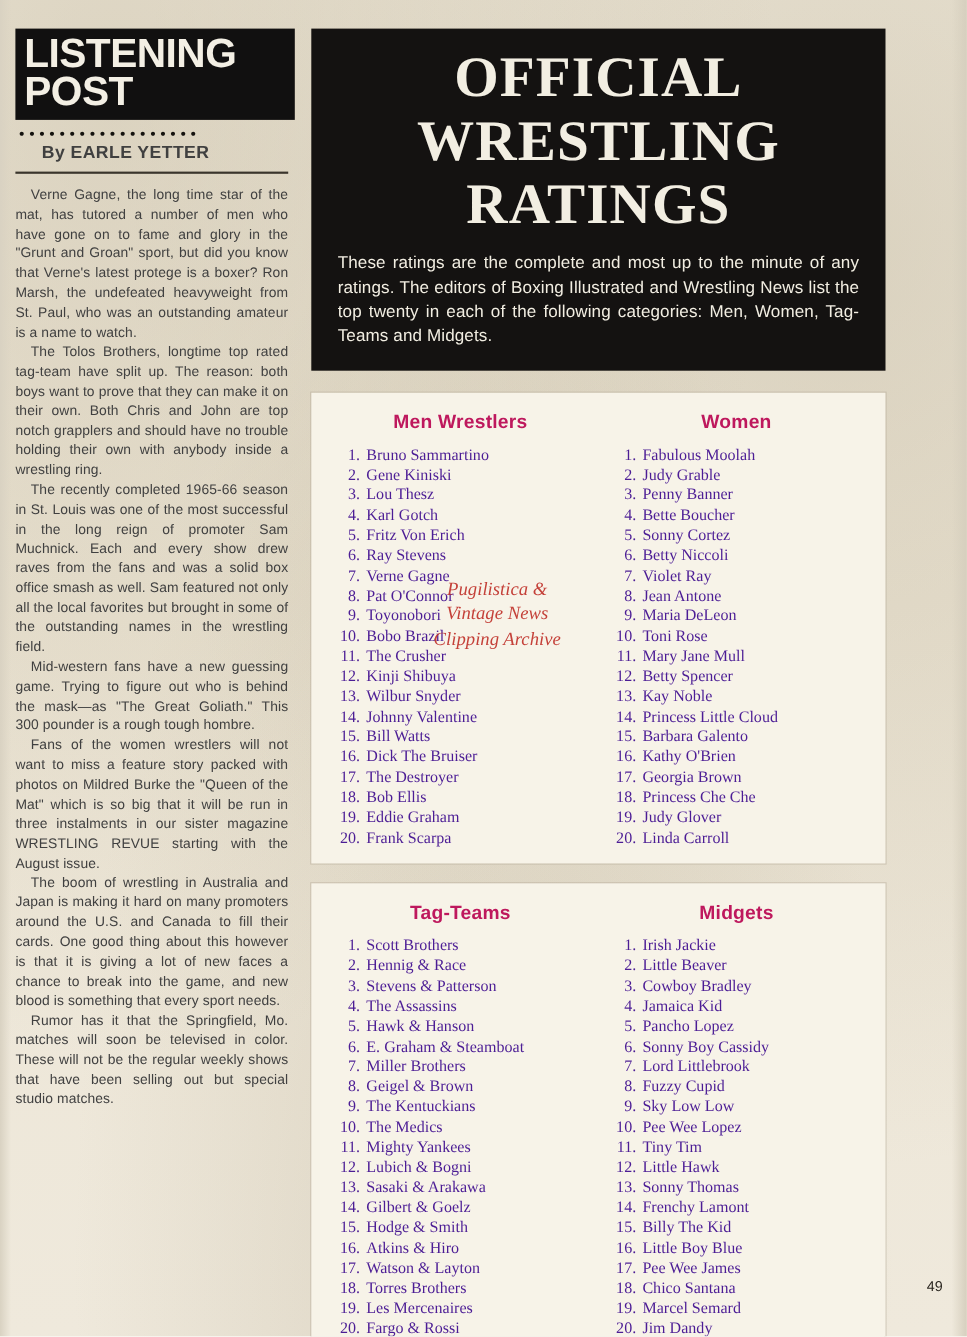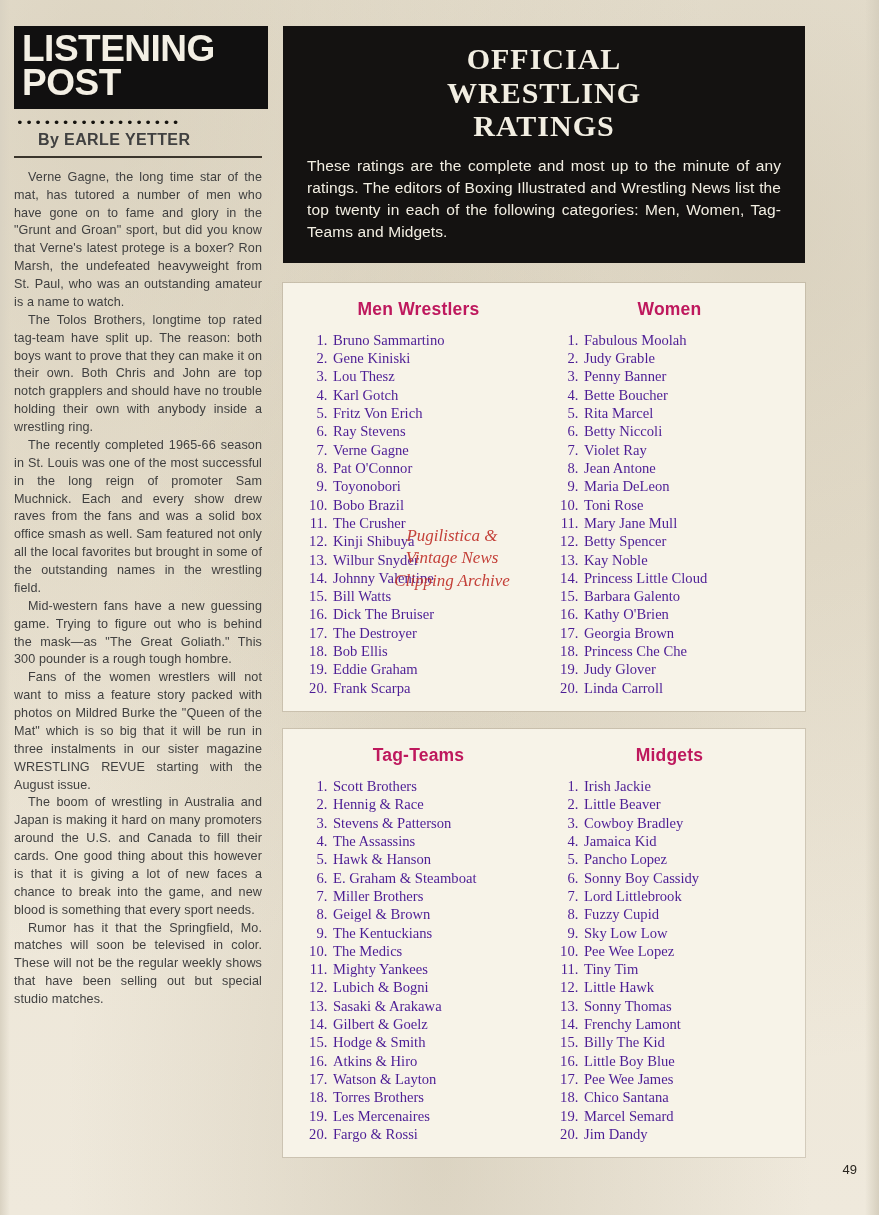--- a/index.html
+++ b/index.html
@@ -118,21 +118,21 @@
   }
   .ratings-head {
     background: #141211;
     color: #f2eee2;
     padding: 16px 24px 20px 24px;
   }
   .ratings-title {
     text-align: center;
     font-family: "Liberation Serif", serif;
     font-weight: bold;
-    font-size: 30px;
+    font-size: 52px;
     line-height: 1.12;
     letter-spacing: 1px;
   }
   .ratings-blurb {
     margin-top: 12px;
     font-size: 15.5px;
     line-height: 1.42;
     text-align: justify;
     font-family: "Liberation Sans", sans-serif;
     letter-spacing: 0.1px;
@@ -264,21 +264,21 @@
             <li>Frank Scarpa</li>
           </ol>
         </div>
         <div class="col-half">
           <div class="col-head">Women</div>
           <ol class="rank">
             <li>Fabulous Moolah</li>
             <li>Judy Grable</li>
             <li>Penny Banner</li>
             <li>Bette Boucher</li>
-            <li>Rita Marcel</li>
+            <li>Sonny Cortez</li>
             <li>Betty Niccoli</li>
             <li>Violet Ray</li>
             <li>Jean Antone</li>
             <li>Maria DeLeon</li>
             <li>Toni Rose</li>
             <li>Mary Jane Mull</li>
             <li>Betty Spencer</li>
             <li>Kay Noble</li>
             <li>Princess Little Cloud</li>
             <li>Barbara Galento</li>

